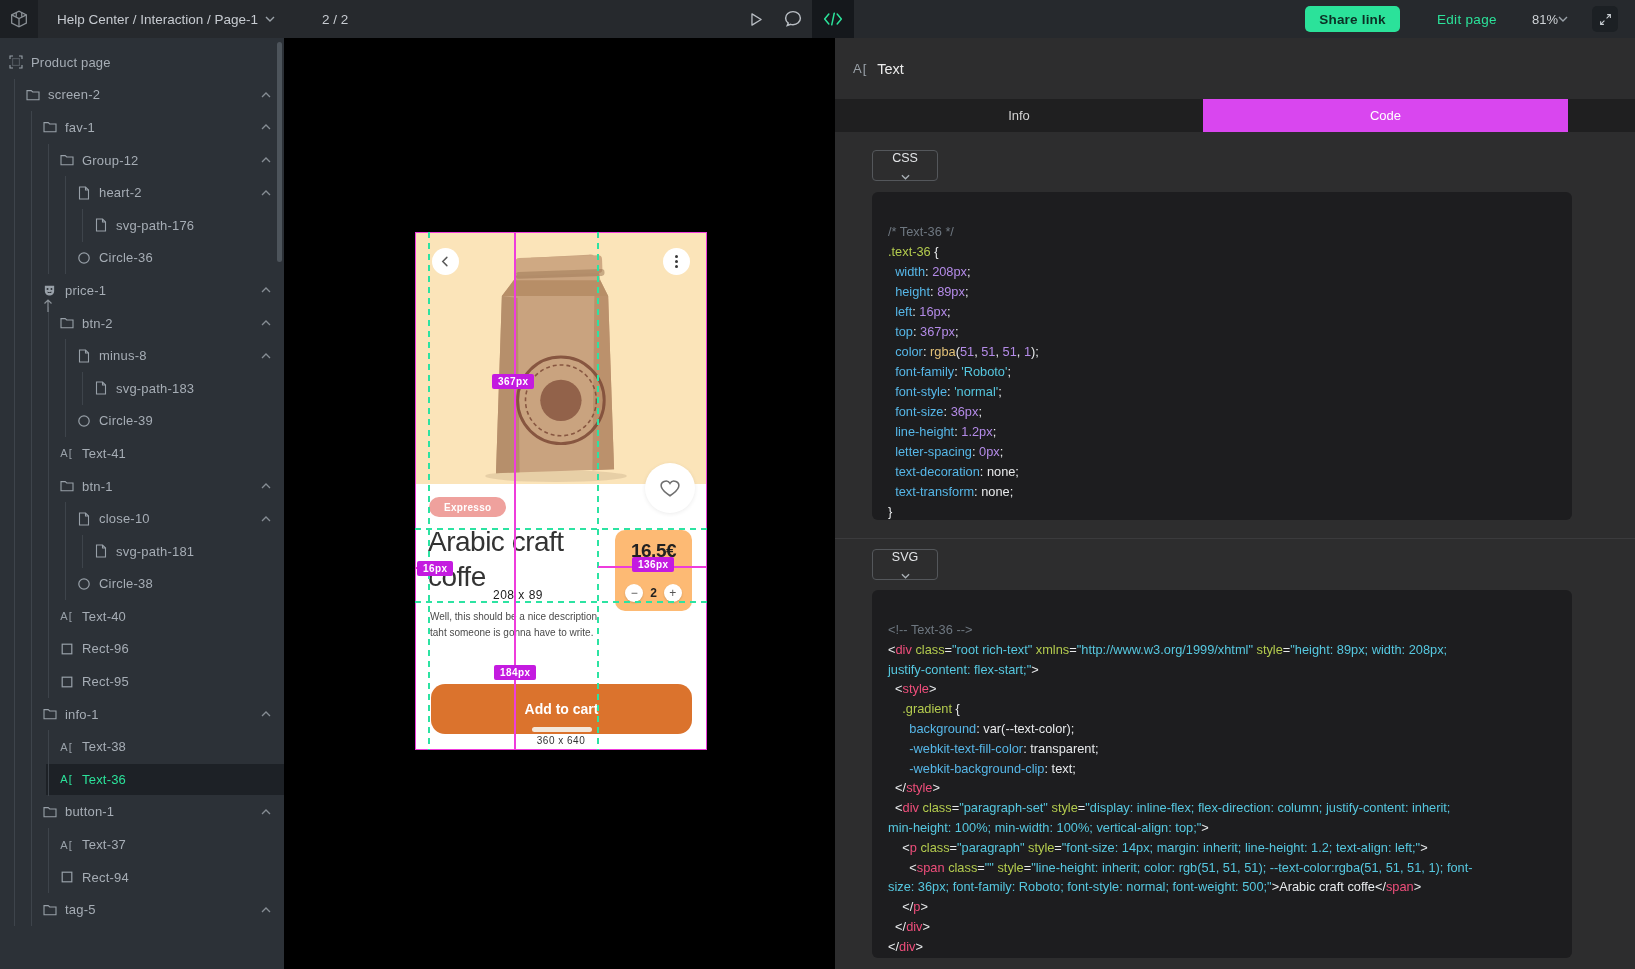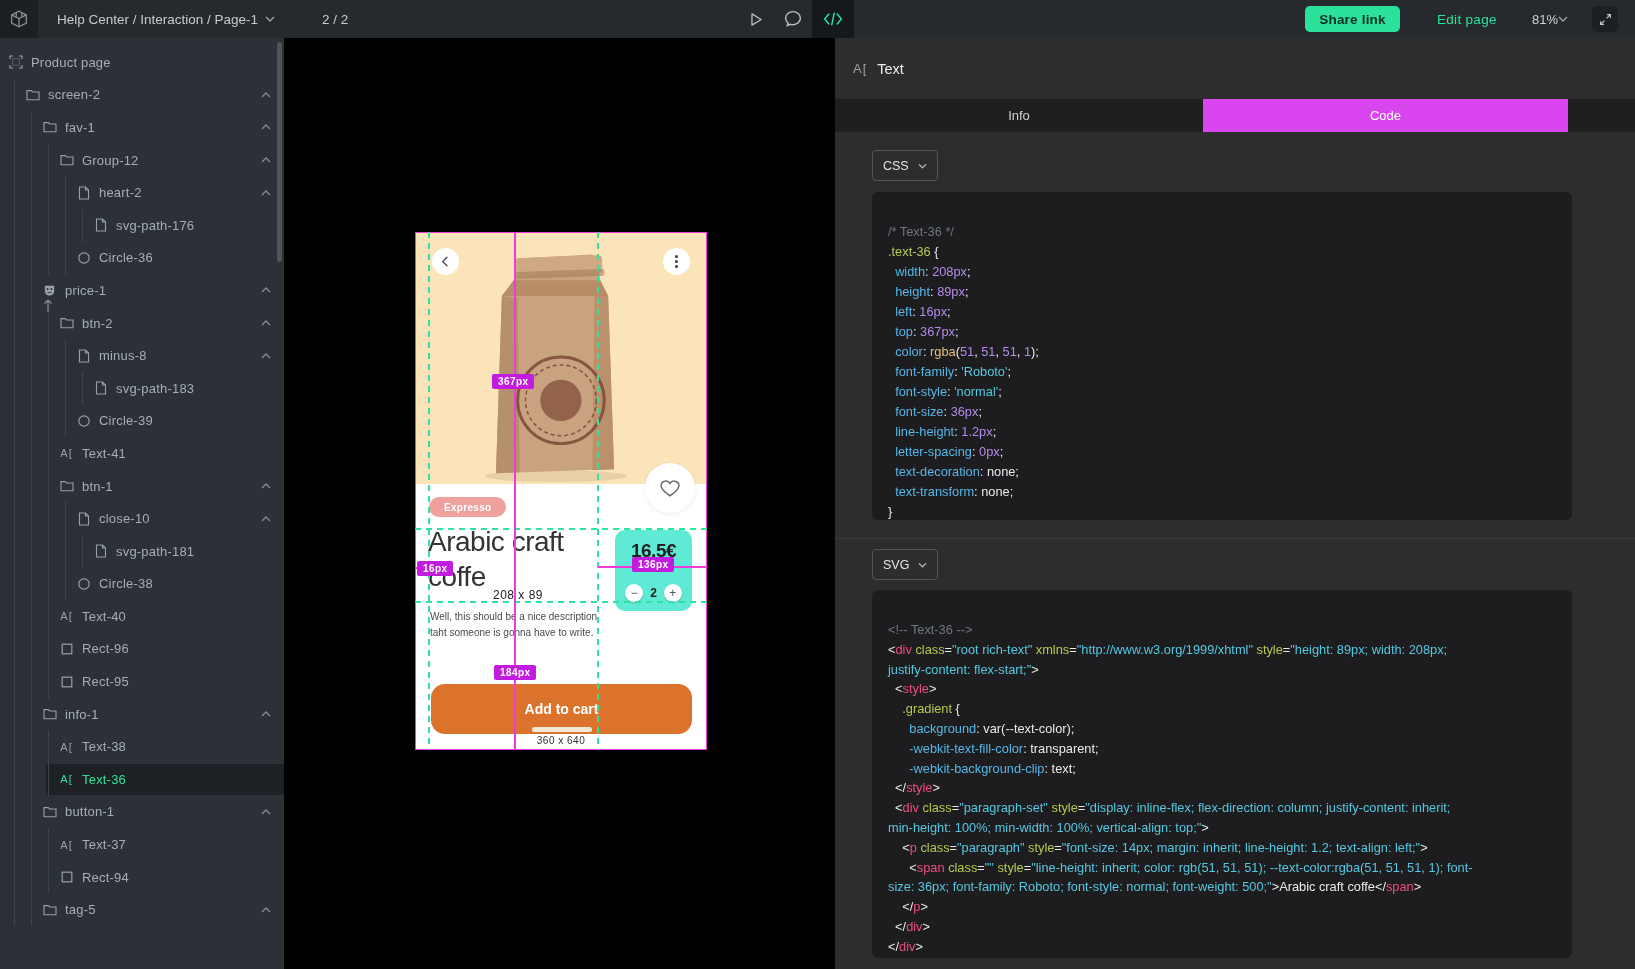--- a/index.html
+++ b/index.html
@@ -56,21 +56,21 @@
   .btn-menu { left:247px; top:15px; width:27px; height:27px; }
   .btn-fav  { left:229px; top:230px; width:50px; height:50px; box-shadow:0 1px 4px rgba(0,0,0,.08); }
   .dots { display:flex; flex-direction:column; gap:2px; }
   .dots i { width:3px; height:3px; border-radius:50%; background:#3a3a3a; }
   .tag-pill { position:absolute; left:13px; top:264px; height:20px; padding:0 15px; background:#efa19d;
               border-radius:10px; color:#fff; font-size:10px; font-weight:700; letter-spacing:.3px;
               display:flex; align-items:center; }
   .title { position:absolute; left:12px; top:291px; width:178px; font-size:28px; line-height:35px;
            font-weight:500; color:#333; letter-spacing:-.5px; }
   .size-chip { position:absolute; left:77px; top:355px; font-size:12px; color:#1b1b1b; letter-spacing:.5px; z-index:8; }
-  .price-box { position:absolute; left:199px; top:297px; width:77px; height:81px; background:#5eead4; border-radius:10px; }
+  .price-box { position:absolute; left:199px; top:297px; width:77px; height:81px; background:#fdba74; border-radius:10px; }
   .price { text-align:center; margin-top:10px; font-size:19px; font-weight:700; color:#222; letter-spacing:-.5px; }
   .stepper { position:absolute; left:0; right:0; bottom:9px; display:flex; align-items:center; justify-content:center; gap:7px; }
   .step-btn { width:18px; height:18px; border-radius:50%; background:#fff; box-shadow:0 1px 2px rgba(0,0,0,.18);
               display:flex; align-items:center; justify-content:center; font-size:12px; color:#555; }
   .qty { font-size:12px; font-weight:700; color:#222; }
   .desc { position:absolute; left:14px; top:376px; font-size:10px; line-height:15.5px; color:#4a4a4a; white-space:nowrap; }
   .cta { position:absolute; left:15px; top:451px; width:261px; height:50px; background:#db732d; border-radius:14px;
          color:#fff; font-size:14px; font-weight:700; display:flex; align-items:center; justify-content:center; }
   .home-ind { position:absolute; left:116px; top:494px; width:60px; height:5px; background:#f3e7da; border-radius:3px; z-index:3; }
   .ab-size { position:absolute; left:0; width:290px; top:502px; text-align:center; font-size:10px; color:#333; letter-spacing:.5px; }
@@ -94,21 +94,21 @@
   #inspector { position:absolute; left:835px; top:38px; width:800px; height:931px; background:#2d2d2e; z-index:40; }
   .insp-header { height:61px; display:flex; align-items:center; padding-left:18px; gap:10px; }
   .texttool { color:#9aa1a8; font-size:13px; letter-spacing:1px; }
   .insp-title { color:#ececec; font-size:14.5px; }
   .insp-tabs { display:flex; height:33px; }
   .tab { display:flex; align-items:center; justify-content:center; font-size:13px; color:#d2d2d2; background:#1f1f20; }
   .tab-info { width:368px; } .tab-code { width:365px; } .tab-fill { width:67px; background:#1f1f20; }
   .tab.active { background:#d946ef; color:#fff; }
   .dd { position:absolute; left:37px; width:66px; height:31px; border:1px solid #54575b; border-radius:4px;
         display:flex; align-items:center; justify-content:space-between; padding:0 10px;
-        color:#e3e5e8; font-size:12.5px; background:#2d2d2e; }
+        color:#e3e5e8; font-size:12.5px; background:#2d2d2e;flex-direction:column; }
   .dd-css { top:112px; } .dd-svg { top:511px; }
   .codeblock { position:absolute; left:37px; width:700px; background:#1d1d1f; border-radius:6px;
                padding:30px 16px; font-size:12.8px; white-space:pre; overflow:hidden; letter-spacing:0; }
   .code-css { top:154px; height:328px; line-height:20px; }
   .code-svg { top:552px; height:368px; line-height:19.8px; }
   .divider { position:absolute; left:0; top:500px; width:800px; height:1px; background:#3b3b3d; }
   .cline { white-space:pre; }
   .tk-c { color:#6e7780; } .tk-sel { color:#b3cb4e; } .tk-a { color:#b3cb4e; }
   .tk-k { color:#56b7e8; } .tk-v { color:#b48be8; } .tk-f { color:#e2c178; }
   .tk-s { color:#56c8e0; } .tk-t { color:#ef4e7b; } .tk-pl { color:#e8eaec; }

